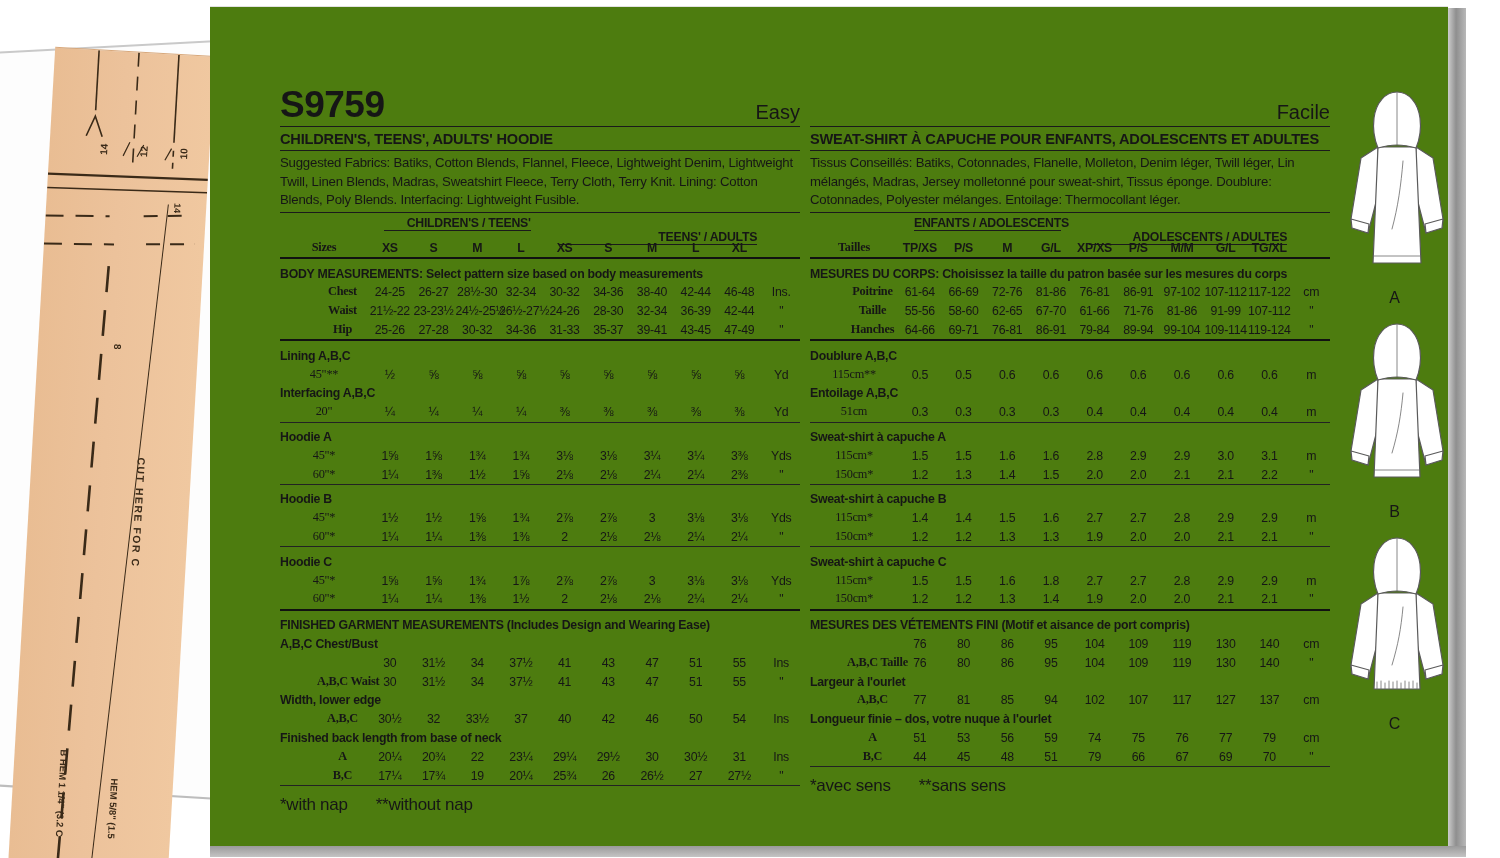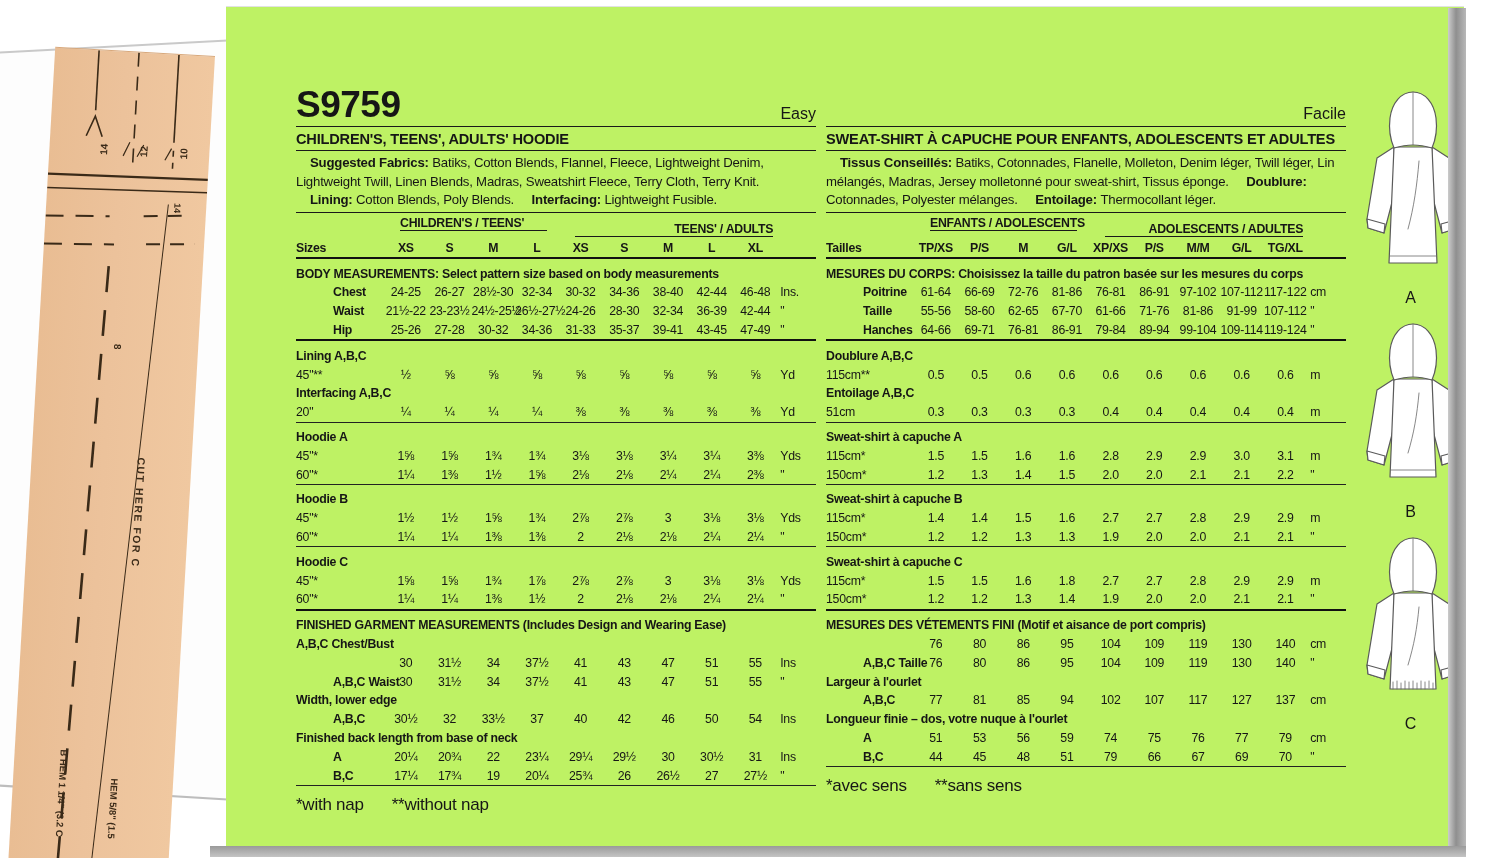--- a/index.html
+++ b/index.html
@@ -31,56 +31,56 @@
     position:absolute;left:55px;top:56px;width:160px;height:930px;
     background:linear-gradient(90deg,#e9bd93,var(--tissue) 45%,#f0c8a0);
     border-top:1px solid #d8a87b;
     transform:rotate(3.3deg);transform-origin:160px 0px;
   }
   .tissue-art{position:absolute;left:0;top:0;color:var(--tissue-ink);}
   .tissue-art text{fill:currentColor;font-family:"Liberation Sans",sans-serif;font-weight:700;}
 
   
   .card{
-    position:absolute;left:226px;top:6px;width:1238px;height:840px;
-    background:#bef264;border-top:1px solid #e2e2e2;
+    position:absolute;left:210px;top:6px;width:1238px;height:840px;
+    background:#4d7c0f;border-top:1px solid #e2e2e2;
   }
   .edge-right{
     position:absolute;left:1448px;top:8px;width:18px;height:840px;
     background:linear-gradient(90deg,#cccccc,#8f8f8f 45%,#b8b8b8);
   }
   .edge-bottom{
     position:absolute;left:210px;top:846px;width:1256px;height:11px;
     background:linear-gradient(180deg,var(--edge),#c4c4c4);
   }
 
   
   .col{position:absolute;top:74px;width:520px;}
   .col-en{left:70px;}
   .col-fr{left:600px;}
   .hdr-row{display:flex;justify-content:space-between;align-items:flex-end;height:42px;}
   .pattern-number{font-size:37px;font-weight:700;line-height:1;letter-spacing:-.5px;}
-  .difficulty{font-size:16px;line-height:1.05;}
+  .difficulty{font-size:20px;line-height:1.05;}
   .rule-h{border-top:1.6px solid #1a1a1a;margin-top:3px;}
   .title{font-size:14.6px;font-weight:700;padding:4px 0 3px;letter-spacing:-.2px;white-space:nowrap;}
   .rule-t{border-top:1.8px solid #1a1a1a;}
   .fabrics{font-size:13.2px;line-height:18.6px;margin:3px 0 1px;height:57px;letter-spacing:-.2px;}
-  .fabrics .b{font-weight:700;margin-left:14px;}
+  .fabrics .b{font-weight:400;}
   .rule-f{border-top:1.8px solid #1a1a1a;margin-bottom:3px;}
 
   
   .size-table{margin-top:2px;font-size:12.3px;letter-spacing:-.25px;}
   .trow{display:grid;grid-template-columns:88px repeat(9,43.7px) 37px;height:18.8px;align-items:end;}
-  .trow .tl{text-align:left;white-space:nowrap;}
+  .trow .tl{text-align:center;white-space:nowrap;font-family:Liberation Serif, serif;}
   .trow .tl.b{font-weight:700;margin-left:37px;}
   .trow .tc{text-align:center;white-space:nowrap;}
-  .trow .tu{text-align:left;padding-left:3px;white-space:nowrap;}
+  .trow .tu{text-align:center;padding-left:3px;white-space:nowrap;}
   .trow.sizes{font-weight:700;}
   .trow.group{height:20px;font-weight:700;}
-  .trow.group .g1{grid-column:2/6;text-align:left;border-bottom:1.6px solid #1a1a1a;margin:0 12px 8px 16px;white-space:nowrap;}
+  .trow.group .g1{grid-column:2/6;text-align:right;border-bottom:1.6px solid #1a1a1a;margin:0 12px 16px 16px;white-space:nowrap;}
   .trow.group .g2{grid-column:6/11;text-align:right;border-bottom:1.6px solid #1a1a1a;margin:0 4px 2px 16px;white-space:nowrap;}
   .theader{font-weight:700;height:18.8px;white-space:nowrap;display:flex;align-items:flex-end;text-align:right;}
   .tlabel{font-weight:700;height:18.8px;white-space:nowrap;display:flex;align-items:flex-end;}
   .trule{border-top:1.3px solid #222;margin:2.5px 0;}
   .trule.thick{border-top:2px solid #111;}
   .tfoot{font-size:17px;padding-top:6px;}
   .tfoot span{margin-right:28px;}
 
   
   .views{position:absolute;left:1130px;top:80px;width:110px;}

